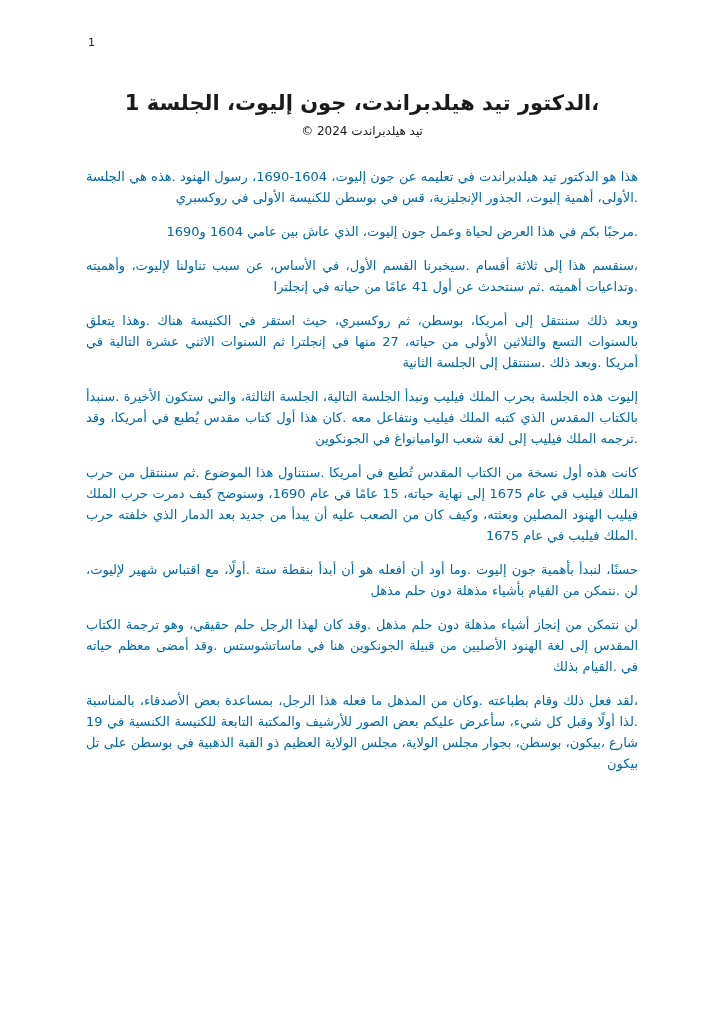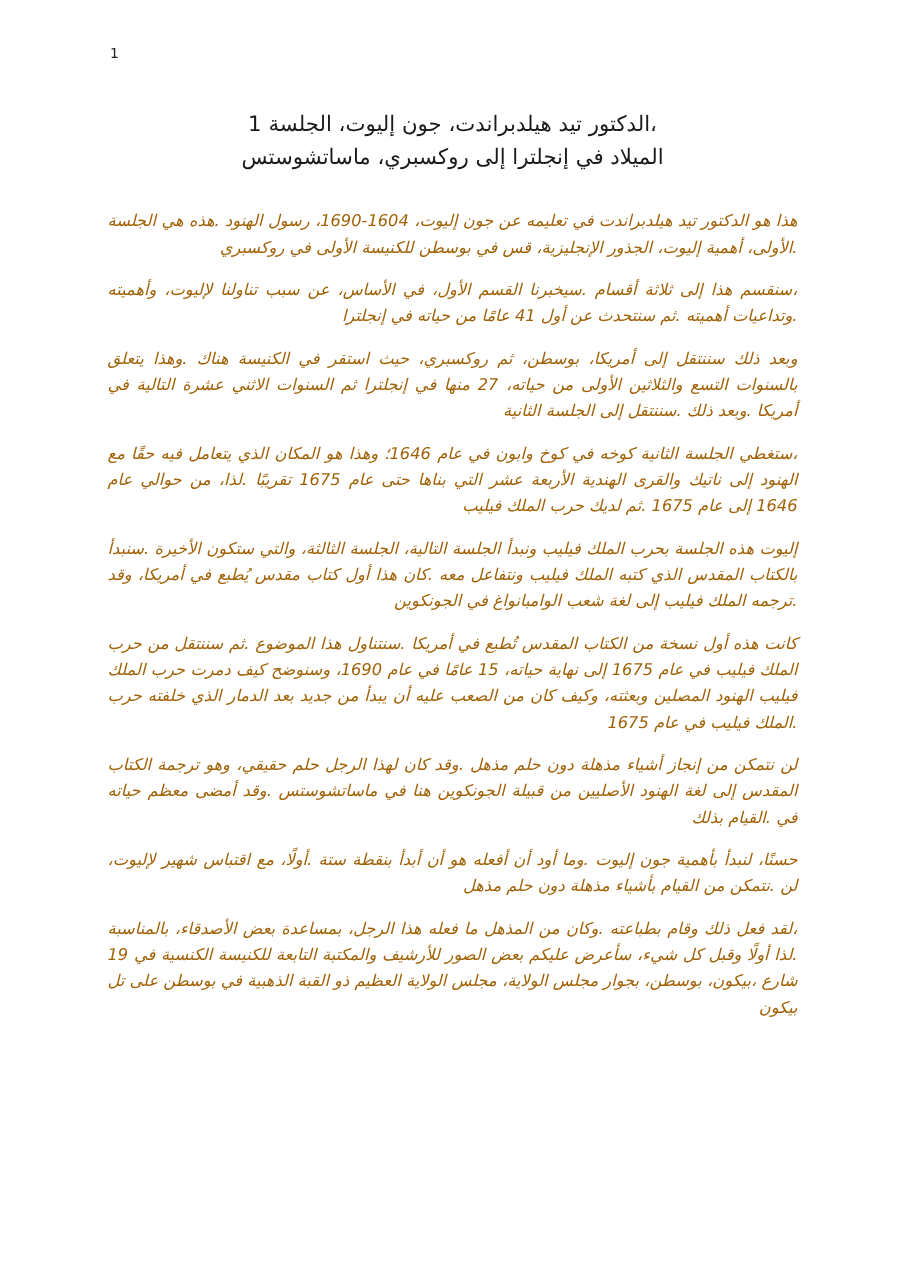--- a/index.html
+++ b/index.html
@@ -26,61 +26,60 @@
   }
   .content {
     box-sizing: border-box;
     padding: 88px 86px 0 86px;
   }
   .doc-header {
     text-align: center;
     direction: rtl;
   }
   .title-line {
-    font-size: 17px;
-    font-weight: normal;
+    font-size: 21px;
+    font-weight: bold;
     line-height: 1.5;
     direction: rtl;
     unicode-bidi: plaintext;
   }
   .byline {
     font-size: 12px;
     margin-top: 4px;
     direction: rtl;
   }
   .body-text {
     margin-top: 28px;
   }
   .body-text p {
     direction: rtl;
     text-align: justify;
     font-size: 13px;
     line-height: 21px;
     margin: 0 0 13px 0;
-    color: #a16207;
-    font-style: italic;
+    color: #0369a1;
   }
 </style>
 </head>
 <body>
 
 <div class="page">
   <span class="page-number">1</span>
 
   <div class="content">
     <div class="doc-header">
       <div class="title-line">،الدكتور تيد هيلدبراندت، جون إليوت، الجلسة 1</div>
-      <div class="title-line">الميلاد في إنجلترا إلى روكسبري، ماساتشوستس</div>
+      <div class="byline">تيد هيلدبراندت 2024 ©</div>
     </div>
 
     <div class="body-text">
       <p>هذا هو الدكتور تيد هيلدبراندت في تعليمه عن جون إليوت، 1604-1690، رسول الهنود .هذه هي الجلسة .الأولى، أهمية إليوت، الجذور الإنجليزية، قس في بوسطن للكنيسة الأولى في روكسبري</p>
+      <p>.مرحبًا بكم في هذا العرض لحياة وعمل جون إليوت، الذي عاش بين عامي 1604 و1690</p>
       <p>،سنقسم هذا إلى ثلاثة أقسام .سيخبرنا القسم الأول، في الأساس، عن سبب تناولنا لإليوت، وأهميته .وتداعيات أهميته .ثم سنتحدث عن أول 41 عامًا من حياته في إنجلترا</p>
       <p>وبعد ذلك سننتقل إلى أمريكا، بوسطن، ثم روكسبري، حيث استقر في الكنيسة هناك .وهذا يتعلق بالسنوات التسع والثلاثين الأولى من حياته، 27 منها في إنجلترا ثم السنوات الاثني عشرة التالية في أمريكا .وبعد ذلك .سننتقل إلى الجلسة الثانية</p>
-      <p>،ستغطي الجلسة الثانية كوخه في كوخ وابون في عام 1646؛ وهذا هو المكان الذي يتعامل فيه حقًا مع الهنود إلى ناتيك والقرى الهندية الأربعة عشر التي بناها حتى عام 1675 تقريبًا .لذا، من حوالي عام 1646 إلى عام 1675 .ثم لديك حرب الملك فيليب</p>
       <p>إليوت هذه الجلسة بحرب الملك فيليب ونبدأ الجلسة التالية، الجلسة الثالثة، والتي ستكون الأخيرة .سنبدأ بالكتاب المقدس الذي كتبه الملك فيليب ونتفاعل معه .كان هذا أول كتاب مقدس يُطبع في أمريكا، وقد .ترجمه الملك فيليب إلى لغة شعب الوامبانواغ في الجونكوين</p>
       <p>كانت هذه أول نسخة من الكتاب المقدس تُطبع في أمريكا .سنتناول هذا الموضوع .ثم سننتقل من حرب الملك فيليب في عام 1675 إلى نهاية حياته، 15 عامًا في عام 1690، وسنوضح كيف دمرت حرب الملك فيليب الهنود المصلين وبعثته، وكيف كان من الصعب عليه أن يبدأ من جديد بعد الدمار الذي خلفته حرب .الملك فيليب في عام 1675</p>
+      <p>حسنًا، لنبدأ بأهمية جون إليوت .وما أود أن أفعله هو أن أبدأ بنقطة ستة .أولًا، مع اقتباس شهير لإليوت، لن .نتمكن من القيام بأشياء مذهلة دون حلم مذهل</p>
       <p>لن نتمكن من إنجاز أشياء مذهلة دون حلم مذهل .وقد كان لهذا الرجل حلم حقيقي، وهو ترجمة الكتاب المقدس إلى لغة الهنود الأصليين من قبيلة الجونكوين هنا في ماساتشوستس .وقد أمضى معظم حياته في .القيام بذلك</p>
-      <p>حسنًا، لنبدأ بأهمية جون إليوت .وما أود أن أفعله هو أن أبدأ بنقطة ستة .أولًا، مع اقتباس شهير لإليوت، لن .نتمكن من القيام بأشياء مذهلة دون حلم مذهل</p>
       <p>،لقد فعل ذلك وقام بطباعته .وكان من المذهل ما فعله هذا الرجل، بمساعدة بعض الأصدقاء، بالمناسبة .لذا أولًا وقبل كل شيء، سأعرض عليكم بعض الصور للأرشيف والمكتبة التابعة للكنيسة الكنسية في 19 شارع ،بيكون، بوسطن، بجوار مجلس الولاية، مجلس الولاية العظيم ذو القبة الذهبية في بوسطن على تل بيكون</p>
     </div>
   </div>
 </div>
 
 </body></html>

